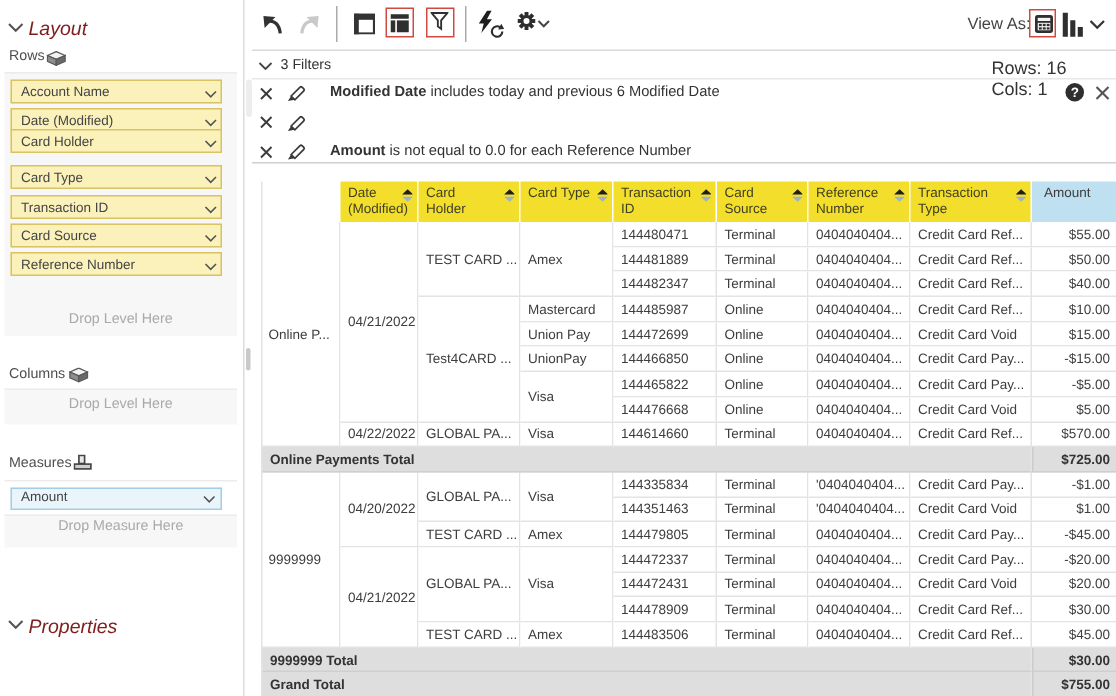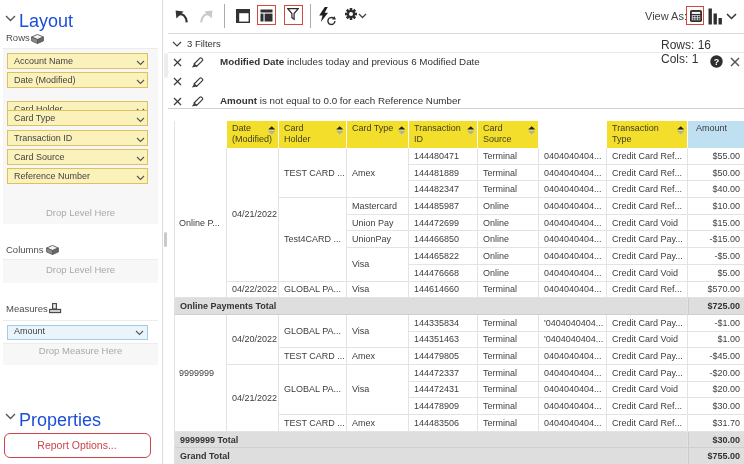--- a/index.html
+++ b/index.html
@@ -5,21 +5,21 @@
   font-family:"Liberation Sans", sans-serif; }
 #app { position:relative; width:744px; height:464px; }
 .redbox { position:absolute; border:1px solid #d04a42; background:transparent; }
 
 #lp { position:absolute; left:0; top:0; width:162px; height:464px; background:#fff; }
 .sect { position:absolute; left:3px; width:155px; background:#f7f7f7; border-top:1px solid #ececec; }
 .fb { position:absolute; left:7px; width:141px; height:16px; background:#FBF1BA;
   border:1px solid #D9C261; font-size:9px; color:#444; line-height:14px; padding-left:6px; }
 .droplbl { position:absolute; width:155px; left:3px; text-align:center; font-size:9.5px; color:#a9a9a9; }
 .seclbl { position:absolute; left:6px; font-size:9.5px; color:#4e4e4e; }
-.biglbl { position:absolute; left:19px; font-size:18px; color:#1d4ed8; }
+.biglbl { position:absolute; left:19px; font-size:13px; color:#7f1d1d;font-style:italic; }
 
 #tbl { position:absolute; left:174px; top:121px; width:570px; height:343px;
   display:grid; grid-template-columns:53px 52px 68px 62px 69px 61px 68px 81px 56px;
   grid-template-rows:27px repeat(9,16.7px) 16.7px repeat(7,16.7px) 16.7px 16.7px;
   background:#fff; }
 .hc { position:relative; background:#F3DF2B; margin-right:1px; padding:2px 3px 0 5px;
   font-size:9px; line-height:11px; color:#3f3f22; }
 .hc.amt { background:#BFE0F0; margin-right:0; color:#3d3d3d; padding-left:0; }
 .sorti { position:absolute; right:3px; top:5px; }
 .bc { border-right:1px solid #e3e3e3; border-bottom:1px solid #e3e3e3;
@@ -48,21 +48,21 @@
         <polygon points="0.6,3 6.5,5.6 6.5,9.5 0.6,6.9" fill="#8d8d8d" stroke="#5a5a5a" stroke-width="0.9"></polygon>
         <polygon points="12.4,3 6.5,5.6 6.5,9.5 12.4,6.9" fill="#696969" stroke="#5a5a5a" stroke-width="0.9"></polygon>
       </svg>
     <div class="sect" style="top:47.5px;height:176px"></div>
     <div class="fb" style="top:52.5px">Account Name<svg style="position:absolute;left:128px;top:6px" width="9" height="6.5" viewBox="0 0 9 6.5">
           <polyline points="1,1 4.5,4.5 8,1" fill="none" stroke="#555" stroke-width="1.1"></polyline>
         </svg></div>
       <div class="fb" style="top:71.8px">Date (Modified)<svg style="position:absolute;left:128px;top:6px" width="9" height="6.5" viewBox="0 0 9 6.5">
           <polyline points="1,1 4.5,4.5 8,1" fill="none" stroke="#555" stroke-width="1.1"></polyline>
         </svg></div>
-      <div class="fb" style="top:101px">Card Holder<svg style="position:absolute;left:128px;top:6px" width="9" height="6.5" viewBox="0 0 9 6.5">
+      <div class="fb" style="top:86px">Card Holder<svg style="position:absolute;left:128px;top:6px" width="9" height="6.5" viewBox="0 0 9 6.5">
           <polyline points="1,1 4.5,4.5 8,1" fill="none" stroke="#555" stroke-width="1.1"></polyline>
         </svg></div>
       <div class="fb" style="top:110.4px">Card Type<svg style="position:absolute;left:128px;top:6px" width="9" height="6.5" viewBox="0 0 9 6.5">
           <polyline points="1,1 4.5,4.5 8,1" fill="none" stroke="#555" stroke-width="1.1"></polyline>
         </svg></div>
       <div class="fb" style="top:149.0px">Card Source<svg style="position:absolute;left:128px;top:6px" width="9" height="6.5" viewBox="0 0 9 6.5">
           <polyline points="1,1 4.5,4.5 8,1" fill="none" stroke="#555" stroke-width="1.1"></polyline>
         </svg></div>
       <div class="fb" style="top:129.7px">Transaction ID<svg style="position:absolute;left:128px;top:6px" width="9" height="6.5" viewBox="0 0 9 6.5">
           <polyline points="1,1 4.5,4.5 8,1" fill="none" stroke="#555" stroke-width="1.1"></polyline>
@@ -87,22 +87,20 @@
     <div style="position:absolute;left:3px;top:319.5px;width:155px;height:1px;background:#ebebeb"></div>
     <div class="fb" style="top:324.5px;height:15px;background:#EAF5FB;border:1.5px solid #A3CDE6;line-height:11.5px">Amount<svg style="position:absolute;left:127px;top:4.5px" width="9" height="6.5" viewBox="0 0 9 6.5">
           <polyline points="1,1 4.5,4.5 8,1" fill="none" stroke="#555" stroke-width="1.1"></polyline>
         </svg></div>
     <div class="sect" style="top:342.5px;height:22.5px"></div>
     <div class="droplbl" style="top:344.5px">Drop Measure Here</div>
     <svg style="position:absolute;left:5px;top:413px" width="11" height="7.5" viewBox="0 0 11 7.5">
         <polyline points="1,1 5.5,5.5 10,1" fill="none" stroke="#555" stroke-width="1.4"></polyline>
       </svg>
     <div class="biglbl" style="top:410px">Properties</div>
-    <div style="position:absolute;left:3.5px;top:433px;width:147px;height:25px;border:1.5px solid #C9444D;border-radius:6px;
-      color:#C9444D;font-size:10.5px;text-align:center;line-height:22px">Report Options...</div>
   </div>
   <div style="position:absolute;left:162px;top:0;width:1px;height:464px;background:#dcdcdc"></div>
     <div style="position:absolute;left:163.5px;top:53px;width:4px;height:25px;background:#ededed;border-radius:2px"></div>
     <div style="position:absolute;left:163.5px;top:232px;width:3px;height:15px;background:#c9c9c9;border-radius:1.5px"></div>
 
   <svg style="position:absolute;left:175px;top:10px" width="13" height="13" viewBox="0 0 13 13">
       <polygon points="0.6,0.6 1.4,8.6 8.6,1.4" fill="#333"></polygon>
       <path d="M3.2,4.4 C7.6,3.0 11.2,6.2 11.8,12.3" fill="none" stroke="#333" stroke-width="2.2"></path>
     </svg>
     <svg style="position:absolute;left:200px;top:10px" width="13" height="13" viewBox="0 0 13 13">
@@ -234,20 +232,27 @@
       </div>
       <div class="hc" style="grid-column:5;grid-row:1">
         <div class="ht">Transaction<br>ID</div>
         <svg class="sorti" width="7.5" height="9" viewBox="0 0 7.5 9">
           <polygon points="3.75,0.2 7.4,3.6 0.1,3.6" fill="#1f1f1f"></polygon>
           <polygon points="0.1,5.1 7.4,5.1 3.75,8.5" fill="#9db2c8"></polygon>
         </svg>
       </div>
       <div class="hc" style="grid-column:6;grid-row:1">
         <div class="ht">Card<br>Source</div>
+        <svg class="sorti" width="7.5" height="9" viewBox="0 0 7.5 9">
+          <polygon points="3.75,0.2 7.4,3.6 0.1,3.6" fill="#1f1f1f"></polygon>
+          <polygon points="0.1,5.1 7.4,5.1 3.75,8.5" fill="#9db2c8"></polygon>
+        </svg>
+      </div>
+      <div class="hc" style="grid-column:7;grid-row:1">
+        <div class="ht">Reference<br>Number</div>
         <svg class="sorti" width="7.5" height="9" viewBox="0 0 7.5 9">
           <polygon points="3.75,0.2 7.4,3.6 0.1,3.6" fill="#1f1f1f"></polygon>
           <polygon points="0.1,5.1 7.4,5.1 3.75,8.5" fill="#9db2c8"></polygon>
         </svg>
       </div>
       <div class="hc" style="grid-column:8;grid-row:1">
         <div class="ht">Transaction<br>Type</div>
         <svg class="sorti" width="7.5" height="9" viewBox="0 0 7.5 9">
           <polygon points="3.75,0.2 7.4,3.6 0.1,3.6" fill="#1f1f1f"></polygon>
           <polygon points="0.1,5.1 7.4,5.1 3.75,8.5" fill="#9db2c8"></polygon>
@@ -351,21 +356,21 @@
       <div class="bc num" style="grid-column:9;grid-row:16">$20.00</div>
       <div class="bc" style="grid-column:5;grid-row:17">144478909</div>
       <div class="bc" style="grid-column:6;grid-row:17">Terminal</div>
       <div class="bc" style="grid-column:7;grid-row:17">0404040404...</div>
       <div class="bc" style="grid-column:8;grid-row:17">Credit Card Ref...</div>
       <div class="bc num" style="grid-column:9;grid-row:17">$30.00</div>
       <div class="bc" style="grid-column:5;grid-row:18">144483506</div>
       <div class="bc" style="grid-column:6;grid-row:18">Terminal</div>
       <div class="bc" style="grid-column:7;grid-row:18">0404040404...</div>
       <div class="bc" style="grid-column:8;grid-row:18">Credit Card Ref...</div>
-      <div class="bc num" style="grid-column:9;grid-row:18">$31.70</div>
+      <div class="bc num" style="grid-column:9;grid-row:18">$45.00</div>
       <div class="bc tot" style="grid-column:1 / span 8;grid-row:11">Online Payments Total</div>
       <div class="bc tot num totnum" style="grid-column:9;grid-row:11">$725.00</div>
       <div class="bc tot" style="grid-column:1 / span 8;grid-row:19">9999999 Total</div>
       <div class="bc tot num totnum" style="grid-column:9;grid-row:19">$30.00</div>
       <div class="bc tot" style="grid-column:1 / span 8;grid-row:20">Grand Total</div>
       <div class="bc tot num totnum" style="grid-column:9;grid-row:20">$755.00</div>
   </div>
   <div id="tbl-left-border"></div>
 </div>
 

